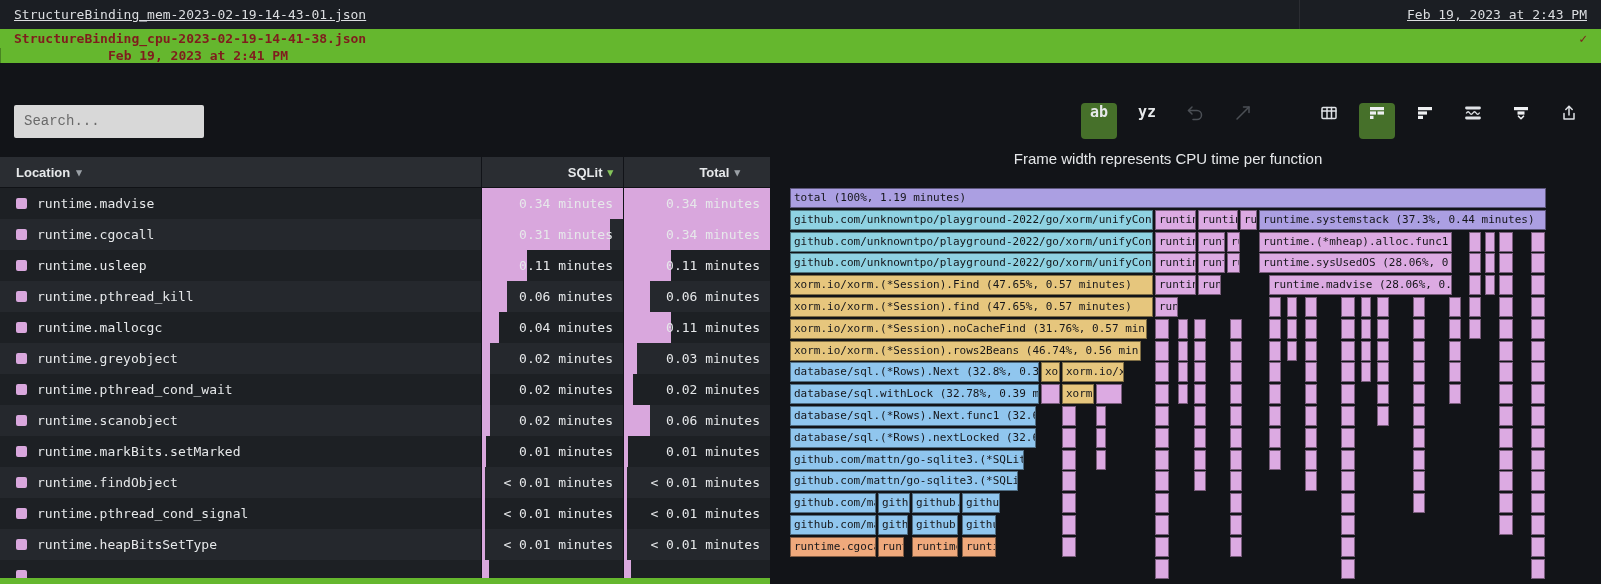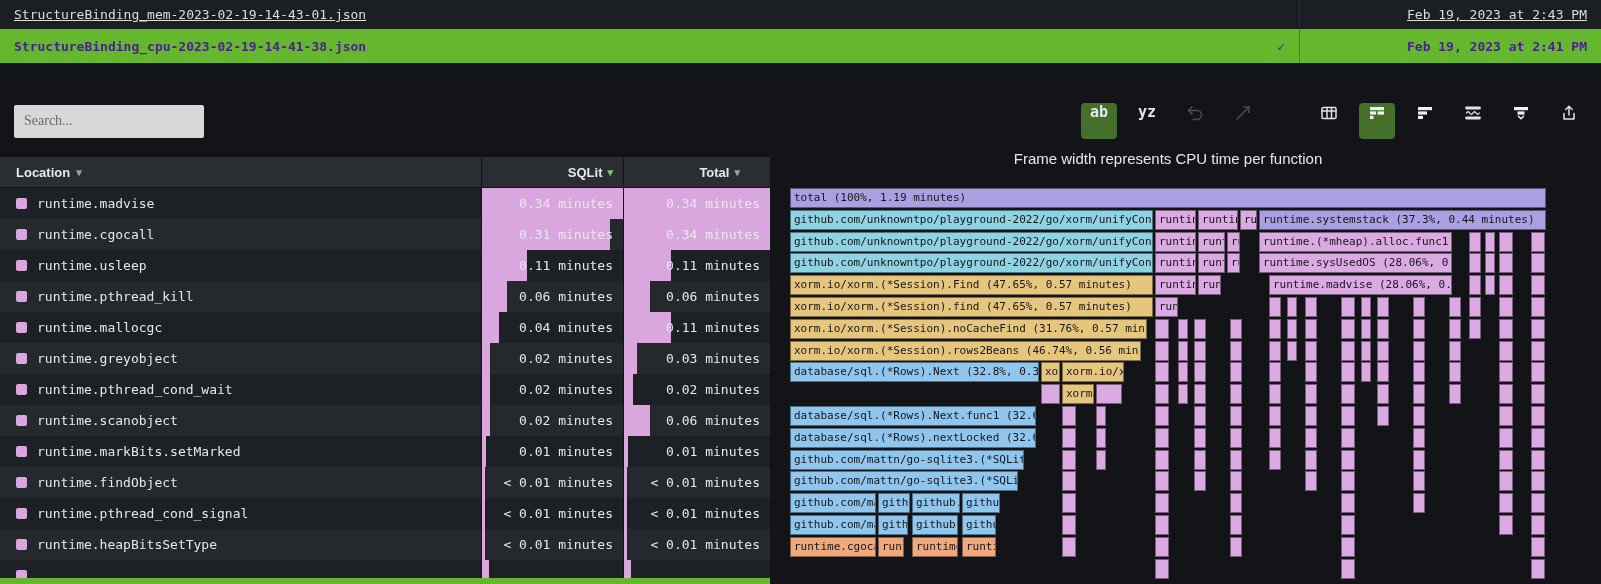--- a/index.html
+++ b/index.html
@@ -5,29 +5,29 @@
   html,body{margin:0;padding:0;}
   body{width:1601px;height:584px;position:relative;background:#121418;overflow:hidden;
        font-family:"DejaVu Sans Mono","Liberation Mono",monospace;}
 
   
   .filebar{position:absolute;left:0;width:100%;display:flex;align-items:stretch;color:#dcdee1;font-size:13px;}
   .filebar .fname{flex:1;display:flex;align-items:center;padding-left:14px;overflow:hidden;white-space:nowrap;}
   .filebar .fdate{width:302px;box-sizing:border-box;display:flex;align-items:center;justify-content:flex-end;
                   padding-right:14px;border-left:1px solid rgba(255,255,255,0.07);}
   #filebar-mem{top:0;height:29px;background:#1b1e23;text-decoration:underline;}
-  #filebar-cpu{top:29px;height:34px;background:#65b72e;color:#4c1d95;font-weight:bold;}
+  #filebar-cpu{top:29px;height:34px;background:#65b72e;color:#7f1d1d;font-weight:bold;flex-direction:column;}
   #filebar-cpu .fdate{border-left:1px solid rgba(0,0,0,0.28);}
   .check{margin-left:auto;padding-right:14px;font-weight:bold;}
 
   
   .toolbar{position:absolute;top:99px;left:0;width:100%;height:44px;display:flex;align-items:center;
            padding:0 14px;box-sizing:border-box;}
   #search{width:170px;height:33px;background:#d8d8d8;border:none;border-radius:2px;padding:0 10px;
-          font-family:Liberation Serif, serif;font-size:14px;color:#4c1d95;outline:none;}
+          font-family:Liberation Mono, monospace;font-size:14px;color:#4c1d95;outline:none;}
   #search::placeholder{color:#6a6a6a;}
   .tb-icons{margin-left:auto;display:flex;align-items:center;gap:12px;}
   .tbtn{width:36px;height:36px;display:flex;align-items:flex-start;justify-content:center;border-radius:4px;cursor:pointer;}
   .tbtn.active{background:#46702a;}
   .tbtn.label{font-size:15px;font-weight:bold;color:#e6e8ea;}
   .tbtn svg{stroke:#dfe2e6;fill:none;stroke-width:1.5;stroke-linecap:round;stroke-linejoin:round;}
   .tbtn.filled svg{fill:#eef0f2;stroke:none;}
   .tbtn.disabled svg{stroke:#4b4f55;}
   .spacer{width:26px;}
 
@@ -381,20 +381,21 @@
       <div class="frame" style="top: 87.2px; left: 365px; width: 41px; background: rgb(220, 170, 226);">runtin</div>
       <div class="frame" style="top: 87.2px; left: 408px; width: 23px; background: rgb(220, 170, 226);">runt</div>
       <div class="frame" style="top: 87.2px; left: 479px; width: 183px; background: rgb(220, 170, 226);">runtime.madvise (28.06%, 0.33 m</div>
       <div class="frame" style="top: 109px; left: 0px; width: 363px; background: rgb(230, 198, 125);">xorm.io/xorm.(*Session).find (47.65%, 0.57 minutes)</div>
       <div class="frame" style="top: 109px; left: 365px; width: 23px; background: rgb(220, 170, 226);">runt</div>
       <div class="frame" style="top: 130.8px; left: 0px; width: 357px; background: rgb(230, 198, 125);">xorm.io/xorm.(*Session).noCacheFind (31.76%, 0.57 min</div>
       <div class="frame" style="top: 152.6px; left: 0px; width: 351px; background: rgb(230, 198, 125);">xorm.io/xorm.(*Session).rows2Beans (46.74%, 0.56 min</div>
       <div class="frame" style="top: 174.4px; left: 0px; width: 249px; background: rgb(144, 198, 238);">database/sql.(*Rows).Next (32.8%, 0.3</div>
       <div class="frame" style="top: 174.4px; left: 251px; width: 19px; background: rgb(230, 198, 125);">xor</div>
       <div class="frame" style="top: 174.4px; left: 272px; width: 62px; background: rgb(230, 198, 125);">xorm.io/xo</div>
+      <div class="frame" style="top: 196.2px; left: 0px; width: 249px; background: rgb(144, 198, 238);">database/sql.withLock (32.78%, 0.39 m</div>
       <div class="frame" style="top: 196.2px; left: 251px; width: 19px; background: rgb(220, 170, 226);"></div>
       <div class="frame" style="top: 196.2px; left: 272px; width: 32px; background: rgb(230, 198, 125);">xorm</div>
       <div class="frame" style="top: 196.2px; left: 306px; width: 26px; background: rgb(220, 170, 226);"></div>
       <div class="frame" style="top: 218px; left: 0px; width: 246px; background: rgb(144, 198, 238);">database/sql.(*Rows).Next.func1 (32.6</div>
       <div class="frame" style="top: 239.8px; left: 0px; width: 246px; background: rgb(144, 198, 238);">database/sql.(*Rows).nextLocked (32.6</div>
       <div class="frame" style="top: 261.6px; left: 0px; width: 234px; background: rgb(144, 198, 238);">github.com/mattn/go-sqlite3.(*SQLite</div>
       <div class="frame" style="top: 283.4px; left: 0px; width: 228px; background: rgb(144, 198, 238);">github.com/mattn/go-sqlite3.(*SQLit</div>
       <div class="frame" style="top: 305.2px; left: 0px; width: 86px; background: rgb(144, 198, 238);">github.com/ma</div>
       <div class="frame" style="top: 305.2px; left: 88px; width: 32px; background: rgb(144, 198, 238);">githu</div>
       <div class="frame" style="top: 305.2px; left: 122px; width: 48px; background: rgb(144, 198, 238);">github.</div>

